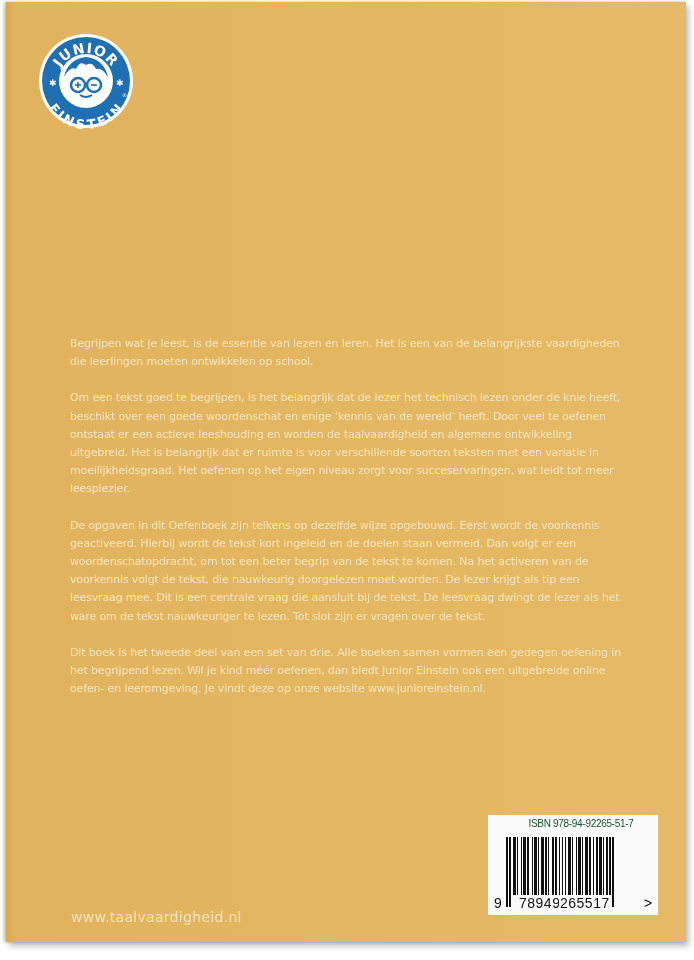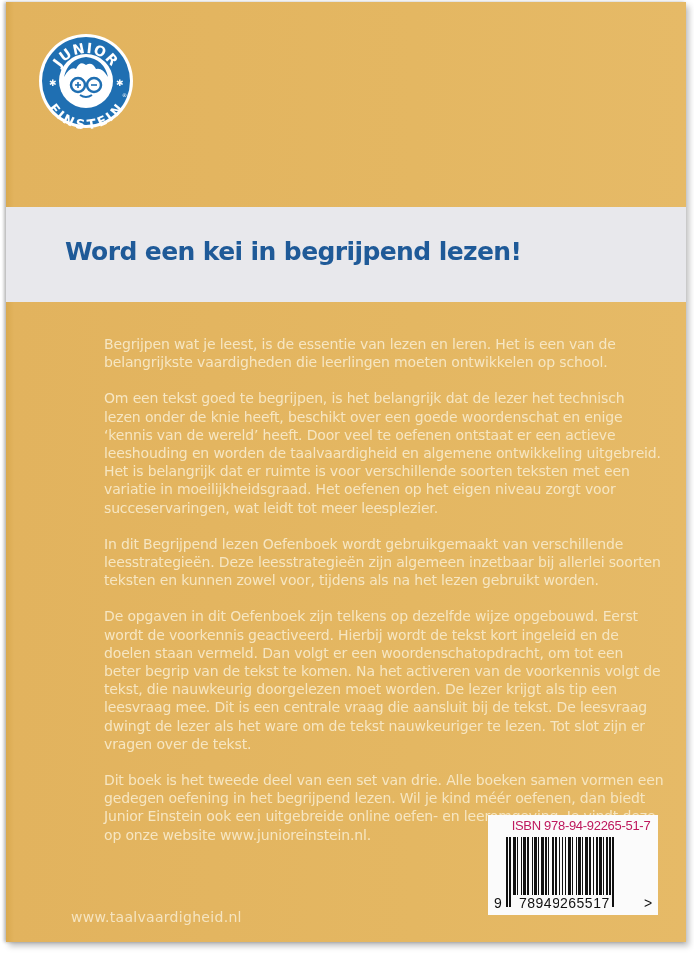--- a/index.html
+++ b/index.html
@@ -20,36 +20,36 @@
     background:#e8e8ec;
   }
   .banner-title {
     position:absolute; left:59px; top:30px;
     font-family: "DejaVu Sans", sans-serif; font-weight:bold;
     font-size:25px; letter-spacing:-0.6px; color:#1f5a98;
     white-space:nowrap;
   }
   .body-text {
     position:absolute; left:64px; top:333px; width:560px;
-    font-family: "DejaVu Sans", sans-serif; font-size:14px; line-height:18.2px;
-    color:#f6e6c2; letter-spacing:-0.15px;margin-left:34px;
+    font-family: "DejaVu Sans", sans-serif; font-size:11px; line-height:18.2px;
+    color:#f6e6c2; letter-spacing:-0.15px;
   }
   .body-text p { margin:0 0 18px 0; }
   .website {
     position:absolute; left:65px; top:907px;
     font-family: "DejaVu Sans", sans-serif; font-size:14px; color:#f5e4c0;
     letter-spacing:0.3px;
   }
   .barcode-box {
     position:absolute; left:482px; top:813px; width:170px; height:100px;
     background:#fbfbfb;
   }
   .isbn-label {
     position:absolute; left:0; top:3px; width:186px; text-align:center;
-    font-family:"Liberation Sans", sans-serif; font-size:13px; color:#be185d;
+    font-family:"Liberation Sans", sans-serif; font-size:10px; color:#14532d;
     letter-spacing:-0.3px;
   }
   .bars {
     position:absolute; left:18px; top:22px; width:135px; height:62px;
     display:flex; align-items:flex-start;
   }
   .bars span { display:block; background:#111; height:58px; }
   .bars span.g { height:70px; }
   .bars span.s { background:transparent; }
   .barcode-digits {
@@ -92,28 +92,24 @@
       <text font-size="14" font-weight="bold" fill="#fff" font-family="DejaVu Sans, sans-serif" letter-spacing="1">
         <textPath href="#arcTop" startOffset="50%" text-anchor="middle">JUNIOR</textPath>
       </text>
       <text font-size="13" font-weight="bold" fill="#fff" font-family="DejaVu Sans, sans-serif" letter-spacing="0.5" dy="10">
         <textPath href="#arcBot" startOffset="50%" text-anchor="middle">EINSTEIN</textPath>
       </text>
       <text x="84" y="64" font-size="5" fill="#fff" font-family="DejaVu Sans, sans-serif">®</text>
     </svg>
   </div>
 
-  <div class="banner">
-    <div class="banner-title">Word een kei in begrijpend lezen!</div>
-  </div>
 
   <div class="body-text">
     <p>Begrijpen wat je leest, is de essentie van lezen en leren. Het is een van de belangrijkste vaardigheden die leerlingen moeten ontwikkelen op school.</p>
     <p>Om een tekst goed te begrijpen, is het belangrijk dat de lezer het technisch lezen onder de knie heeft, beschikt over een goede woordenschat en enige ‘kennis van de wereld’ heeft. Door veel te oefenen ontstaat er een actieve leeshouding en worden de taalvaardigheid en algemene ontwikkeling uitgebreid. Het is belangrijk dat er ruimte is voor verschillende soorten teksten met een variatie in moeilijkheidsgraad. Het oefenen op het eigen niveau zorgt voor succeservaringen, wat leidt tot meer leesplezier.</p>
-    <p>In dit Begrijpend lezen Oefenboek wordt gebruikgemaakt van verschillende leesstrategieën. Deze leesstrategieën zijn algemeen inzetbaar bij allerlei soorten teksten en kunnen zowel voor, tijdens als na het lezen gebruikt worden.</p>
     <p>De opgaven in dit Oefenboek zijn telkens op dezelfde wijze opgebouwd. Eerst wordt de voorkennis geactiveerd. Hierbij wordt de tekst kort ingeleid en de doelen staan vermeld. Dan volgt er een woordenschatopdracht, om tot een beter begrip van de tekst te komen. Na het activeren van de voorkennis volgt de tekst, die nauwkeurig doorgelezen moet worden. De lezer krijgt als tip een leesvraag mee. Dit is een centrale vraag die aansluit bij de tekst. De leesvraag dwingt de lezer als het ware om de tekst nauwkeuriger te lezen. Tot slot zijn er vragen over de tekst.</p>
     <p>Dit boek is het tweede deel van een set van drie. Alle boeken samen vormen een gedegen oefening in het begrijpend lezen. Wil je kind méér oefenen, dan biedt Junior Einstein ook een uitgebreide online oefen- en leeromgeving. Je vindt deze op onze website www.junioreinstein.nl.</p>
   </div>
 
   <div class="website">www.taalvaardigheid.nl</div>
 
   <div class="barcode-box">
     <div class="isbn-label">ISBN 978-94-92265-51-7</div>
     <div class="bars">
       <span class="g" style="width:1.5px"></span>

